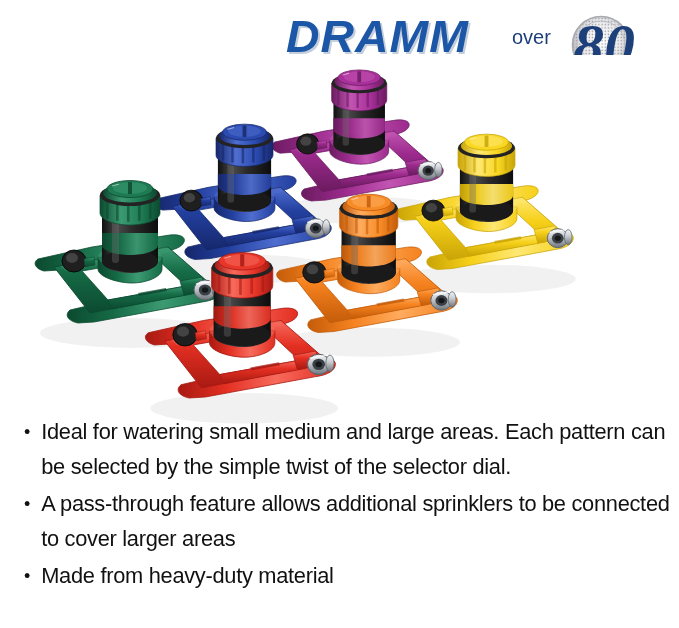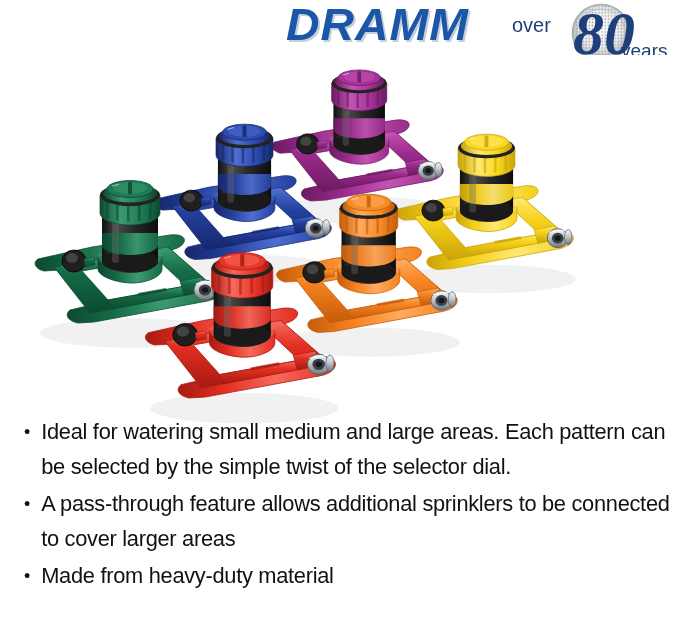--- a/index.html
+++ b/index.html
@@ -16,21 +16,21 @@
     width: 679px;
     height: 628px;
     background: #ffffff;
     overflow: hidden;
   }
 
   
   #brand-header {
     position: absolute;
     left: 0;
-    top: 0;
+    top: 12px;
     width: 679px;
     height: 68px;
   }
   #dramm-wordmark {
     position: absolute;
     left: 286px;
     top: 2px;
     font-family: "Liberation Sans", sans-serif;
     font-style: italic;
     font-weight: bold;

